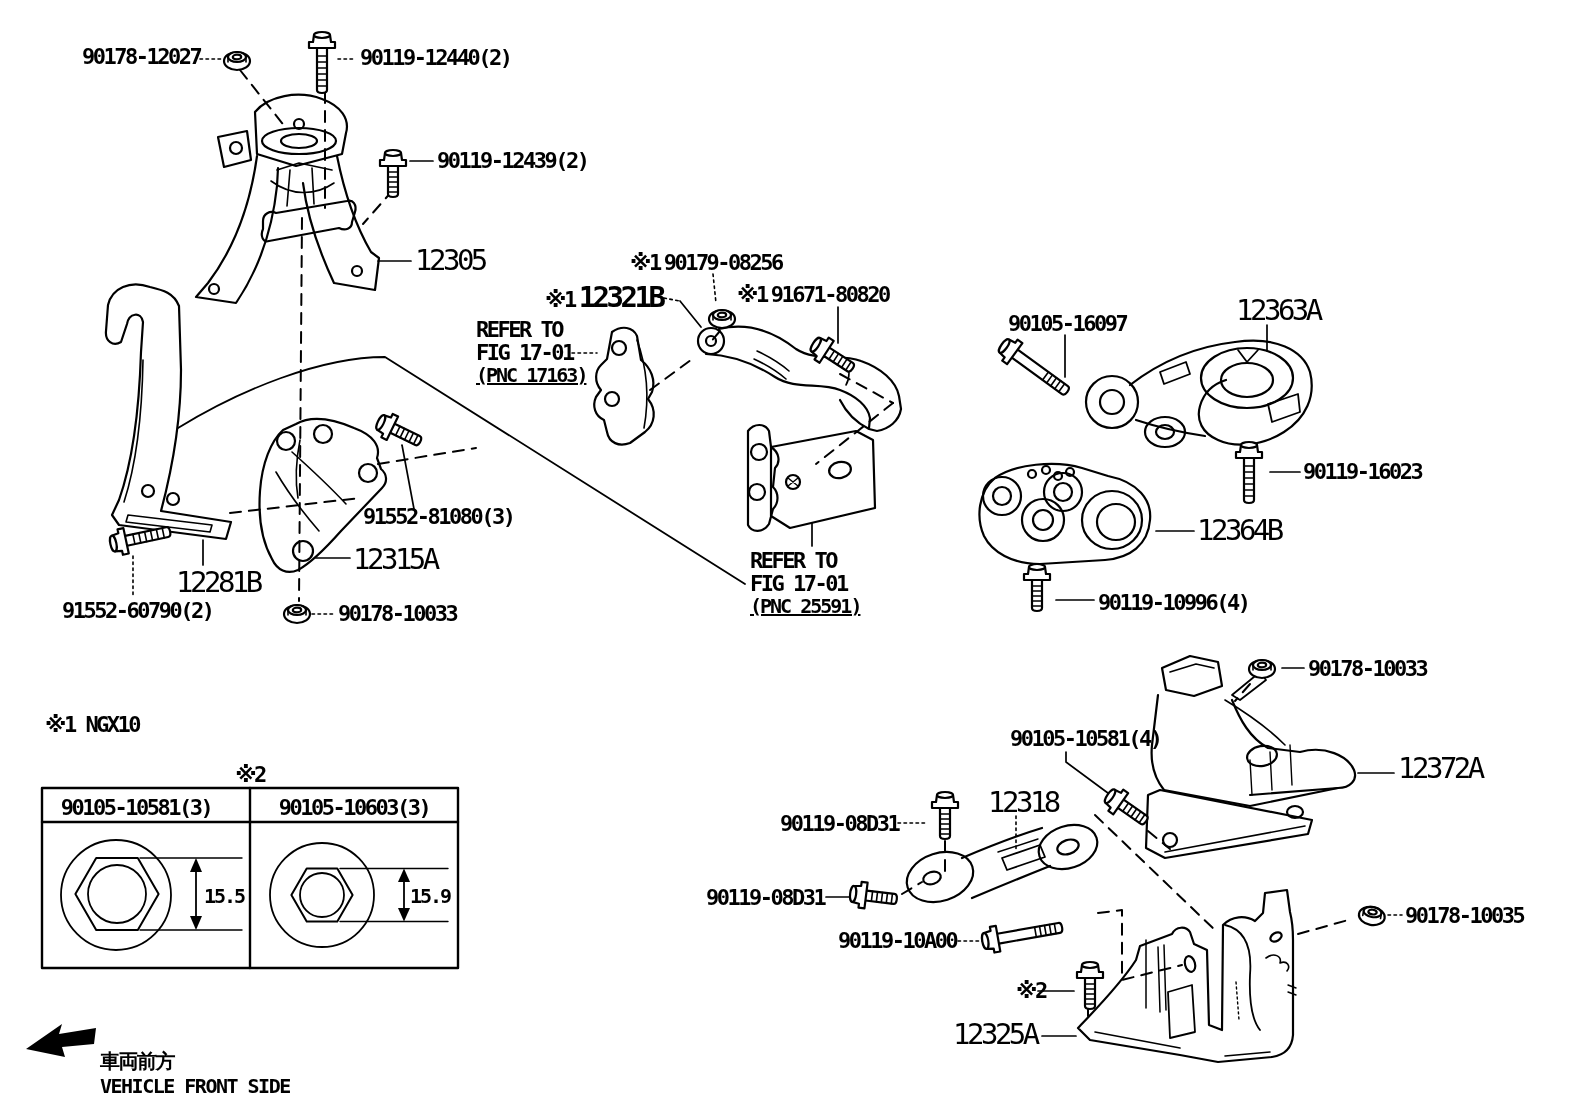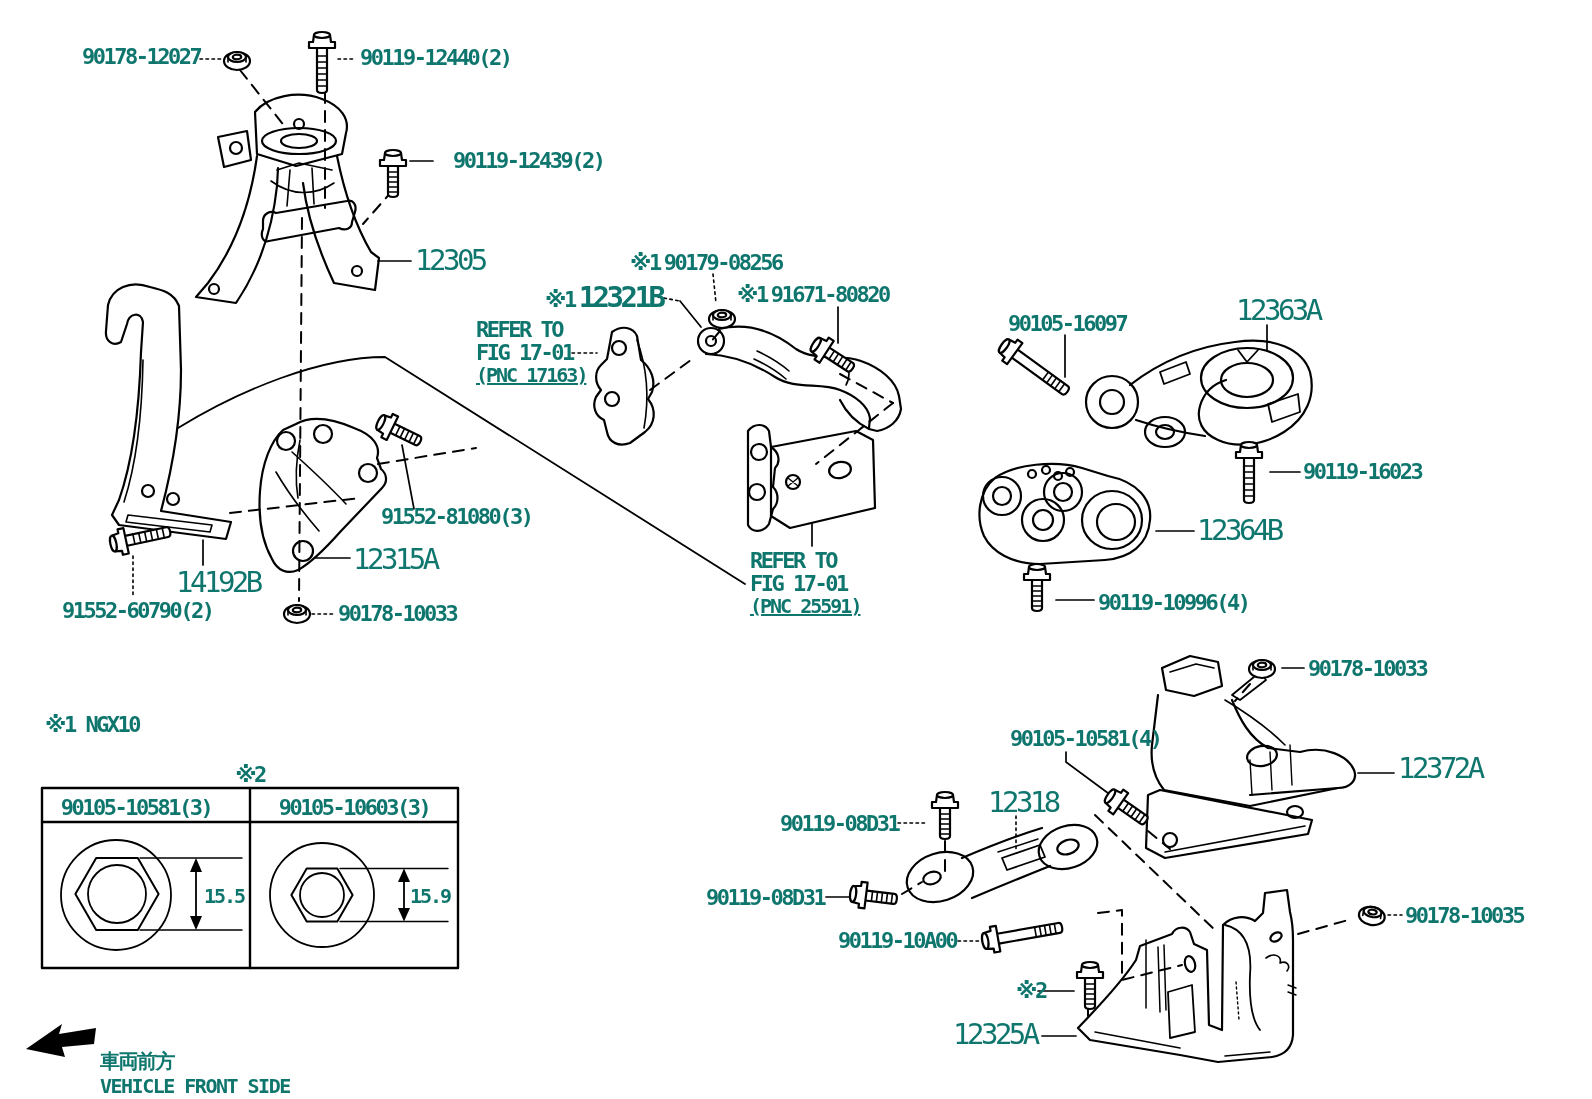--- a/index.html
+++ b/index.html
@@ -1,17 +1,17 @@
 <!DOCTYPE html>
 <html><head>
 <meta charset="utf-8">
 <style>
   html,body{margin:0;padding:0;background:#fff;}
   #page{position:relative;width:1592px;height:1099px;background:#ffffff;overflow:hidden;
-        font-family:"DejaVu Sans Mono","DejaVu Sans",monospace;color:#0f766e;}
+        font-family:"DejaVu Sans Mono","DejaVu Sans",monospace;color:#000000;}
   #art{position:absolute;left:0;top:0;}
   .lbl{position:absolute;font-weight:700;font-size:22px;letter-spacing:-2.5px;white-space:nowrap;line-height:1;}
   .lbl-lg{position:absolute;font-weight:400;font-size:29px;letter-spacing:-3.5px;white-space:nowrap;line-height:1;}
   .mix{position:absolute;display:flex;align-items:baseline;white-space:nowrap;line-height:1;font-weight:700;}
   .mix .pre{font-size:22px;letter-spacing:-2.5px;margin-right:4px;}
   .mix .big{font-size:29px;letter-spacing:-3.5px;}
   .refer{position:absolute;font-weight:700;font-size:22px;letter-spacing:-2.5px;line-height:23px;white-space:nowrap;}
   .refer .l3{font-size:20px;letter-spacing:-2px;text-decoration:underline;}
   .tbl-h{position:absolute;font-weight:700;font-size:22px;letter-spacing:-2.5px;text-align:center;line-height:1;}
   .dim{position:absolute;font-weight:700;font-size:20px;letter-spacing:-2px;line-height:1;}
@@ -279,21 +279,21 @@
     <path d="M404,880 L404,910" stroke-width="1.8"></path>
     <path d="M404,868.5 L398,882 L410,882 Z" fill="#000" stroke="none"></path>
     <path d="M404,921.5 L398,908 L410,908 Z" fill="#000" stroke="none"></path>
   </g>
 
   <path fill="#000" stroke="none" d="M26,1049 L62,1024 L59,1034 L96,1028 L94,1044 L62,1047 L65,1057 Z"></path>
 </svg>
 
 <div class="lbl" style="left:82px;top:46px">90178-12027</div>
 <div class="lbl" style="left:360px;top:47px">90119-12440(2)</div>
-<div class="lbl" style="left:453px;top:150px">90119-12439(2)</div>
+<div class="lbl" style="left:437px;top:150px">90119-12439(2)</div>
 <div class="lbl-lg" style="left:415px;top:246px">12305</div>
 
 <div class="mix" style="left:630px;top:252px">
   <span class="pre">※1</span>
   <span class="pre" style="margin-right:0">90179-08256</span>
 </div>
 <div class="mix" style="left:545px;top:283px">
   <span class="pre">※1</span>
   <span class="big">12321B</span>
 </div>
@@ -322,23 +322,23 @@
 <div class="lbl-lg" style="left:1398px;top:754px">12372A</div>
 <div class="lbl" style="left:1010px;top:728px">90105-10581(4)</div>
 <div class="lbl-lg" style="left:988px;top:788px">12318</div>
 <div class="lbl" style="left:780px;top:813px">90119-08D31</div>
 <div class="lbl" style="left:706px;top:887px">90119-08D31</div>
 <div class="lbl" style="left:838px;top:930px">90119-10A00</div>
 <div class="lbl" style="left:1016px;top:980px">※2</div>
 <div class="lbl-lg" style="left:953px;top:1020px">12325A</div>
 <div class="lbl" style="left:1405px;top:905px">90178-10035</div>
 
-<div class="lbl-lg" style="left:176px;top:568px">14192B</div>
+<div class="lbl-lg" style="left:176px;top:568px">12281B</div>
 <div class="lbl" style="left:62px;top:600px">91552-60790(2)</div>
-<div class="lbl" style="left:381px;top:506px">91552-81080(3)</div>
+<div class="lbl" style="left:363px;top:506px">91552-81080(3)</div>
 <div class="lbl-lg" style="left:353px;top:545px">12315A</div>
 <div class="lbl" style="left:338px;top:603px">90178-10033</div>
 
 <div class="lbl" style="left:45px;top:714px">※1 NGX10</div>
 
 <div class="lbl" style="left:42px;top:764px;width:416px;text-align:center">※2</div>
 <div class="tbl-h" style="left:42px;top:797px;width:188px">90105-10581(3)</div>
 <div class="tbl-h" style="left:250px;top:797px;width:208px">90105-10603(3)</div>
 <div class="dim" style="left:204px;top:886px">15.5</div>
 <div class="dim" style="left:410px;top:886px">15.9</div>

